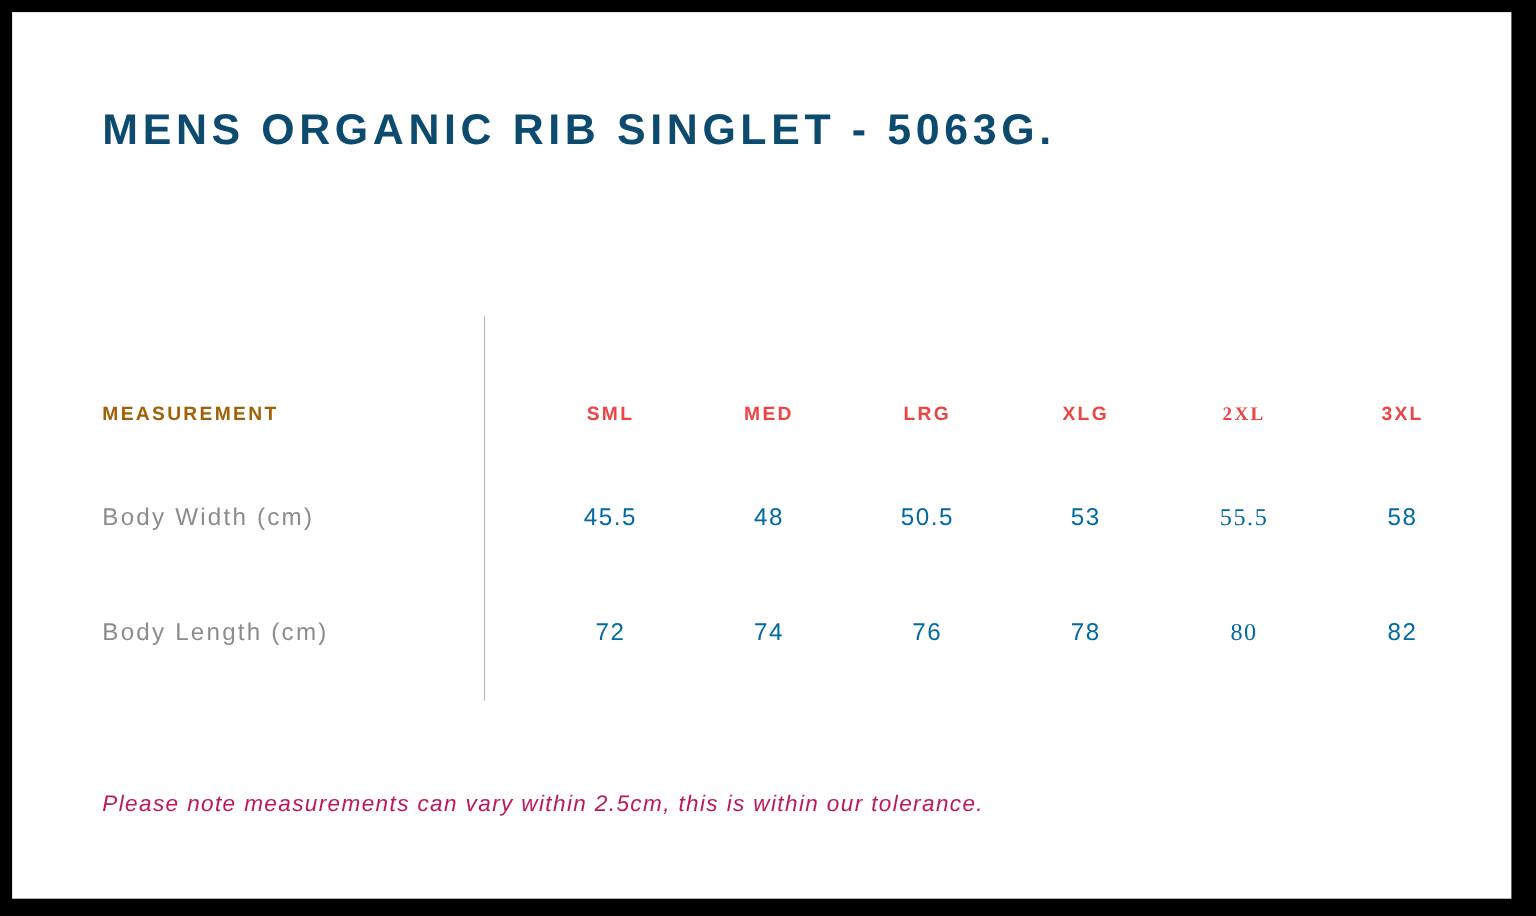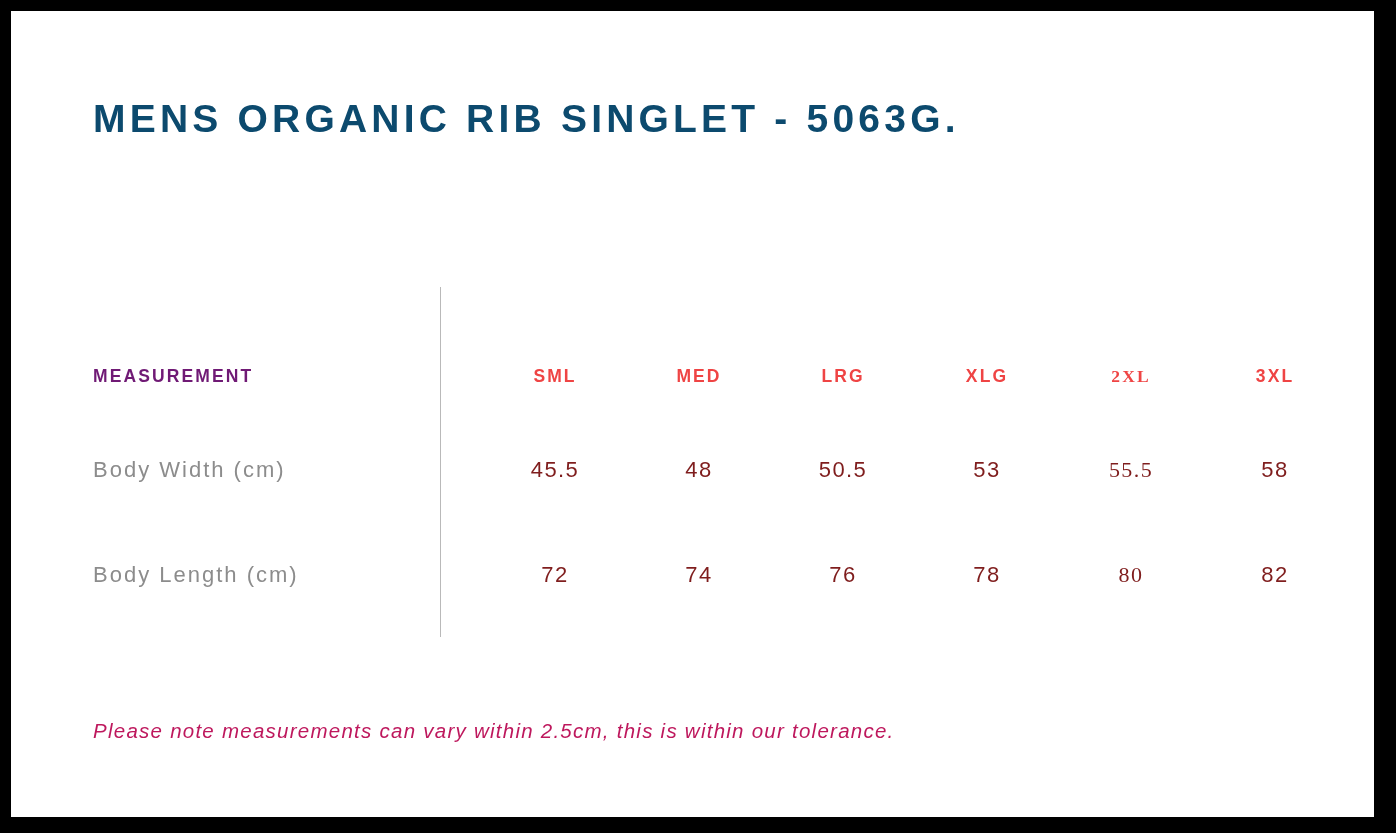--- a/index.html
+++ b/index.html
@@ -80,21 +80,21 @@
     left: 82px;
     top: 0;
     height: 40px;
     line-height: 40px;
     white-space: nowrap;
   }
   .row-header .row-label {
     font-size: 17.5px;
     font-weight: bold;
     letter-spacing: 2.1px;
-    color: #701a75;
+    color: #a16207;
   }
   .row-0 .row-label,
   .row-1 .row-label {
     font-size: 22px;
     font-weight: normal;
     letter-spacing: 2.0px;
     color: #8c8c8c;
   }
 
   .cell {
@@ -110,21 +110,21 @@
     font-size: 17.5px;
     font-weight: bold;
     letter-spacing: 2.1px;
     color: #ef4444;
   }
   .row-0 .cell,
   .row-1 .cell {
     font-size: 22px;
     font-weight: normal;
     letter-spacing: 1.4px;
-    color: #7f1d1d;
+    color: #0369a1;
   }
 
   .c0 { left: 472px; }
   .c1 { left: 616px; }
   .c2 { left: 760px; }
   .c3 { left: 904px; }
   .c4 { left: 1048px; font-family: Liberation Serif, serif; }
   .c5 { left: 1192px; }
 
   

